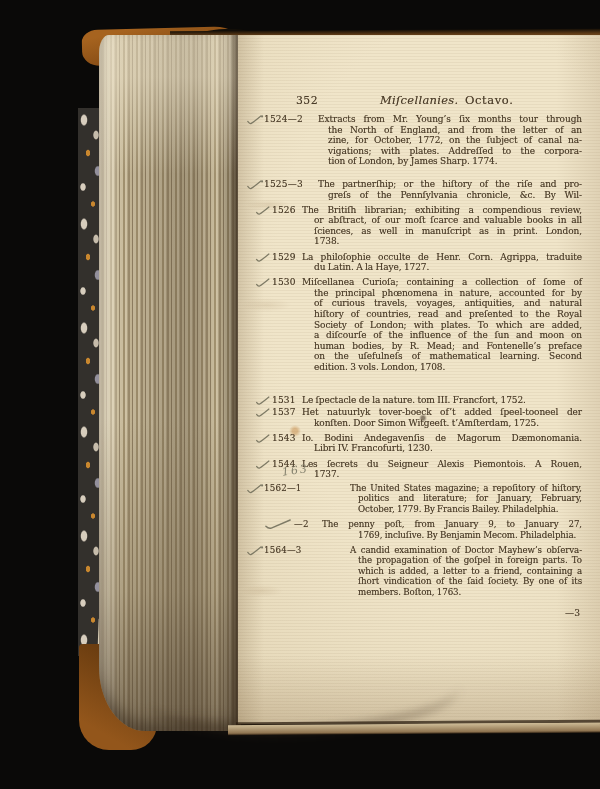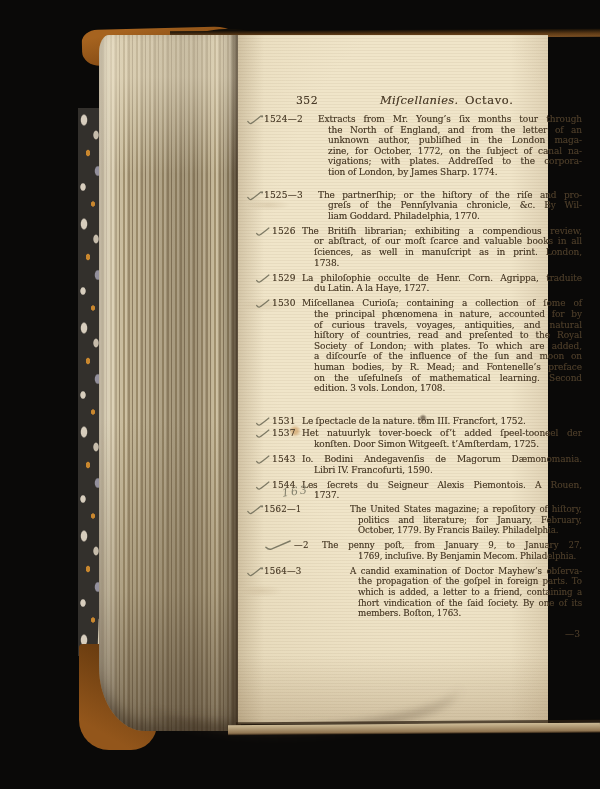--- a/index.html
+++ b/index.html
@@ -31,21 +31,21 @@
     background:
       linear-gradient(180deg,rgba(238,228,203,0.5) 0 6%,rgba(255,255,255,0) 20% 55%,rgba(105,88,62,0.28) 80%,rgba(70,55,38,0.5) 97%),
       linear-gradient(90deg,rgba(243,235,214,0.65) 0 8px,rgba(255,255,255,0) 22px,rgba(82,68,48,0.30) 55% 70%,rgba(255,255,255,0) 82%,rgba(56,44,30,0.45) 96% 100%),
       repeating-linear-gradient(90deg,#d2c5a7 0 2px,#b5a787 2px 3px,#9c8c6d 3px 5px,#c6b897 5px 7px,#8f7f62 7px 8px,#cabd9e 8px 11px,#a1916f 11px 13px);
     border-radius:10px 0 0 46px / 18px 0 0 64px;
     box-shadow:inset 0 -10px 14px rgba(50,38,25,0.5);}
   .crease{position:absolute;left:230px;top:35px;width:16px;height:694px;
     background:linear-gradient(90deg,rgba(58,44,28,0) 0,rgba(58,44,28,0.45) 45%,rgba(58,44,28,0.12) 75%,rgba(58,44,28,0) 100%);}
   .curl{position:absolute;left:150px;top:656px;width:310px;height:70px;border-radius:50%;
     border-bottom:8px solid rgba(60,44,28,0.38);filter:blur(4px);transform:rotate(-3deg);}
-  .page{position:absolute;left:238px;top:35px;width:310px;height:689px;background-color:#e8dcc0;
+  .page{position:absolute;left:238px;top:35px;width:362px;height:689px;background-color:#e8dcc0;
     background-image:
       radial-gradient(circle at 57px 396px,rgba(186,115,38,0.40) 0 2.5px,rgba(186,115,38,0) 6px),
       radial-gradient(circle at 185px 383px,rgba(55,40,26,0.55) 0 1.5px,rgba(55,40,26,0) 4px),
       radial-gradient(ellipse 32px 8px at 30px 170px,rgba(150,120,80,0.18),rgba(0,0,0,0) 70%),
       radial-gradient(ellipse 36px 10px at 28px 270px,rgba(150,120,80,0.15),rgba(0,0,0,0) 70%),
       radial-gradient(ellipse 30px 9px at 24px 556px,rgba(150,120,80,0.14),rgba(0,0,0,0) 70%),
       linear-gradient(90deg,rgba(120,95,60,0.22) 0,rgba(120,95,60,0) 26px),
       linear-gradient(90deg,rgba(0,0,0,0) 88%,rgba(130,100,65,0.15) 100%),
       linear-gradient(180deg,rgba(0,0,0,0) 90%,rgba(120,90,55,0.20) 99%),
       repeating-linear-gradient(180deg,rgba(125,100,68,0.08) 0 1px,rgba(0,0,0,0) 1px 3px),
@@ -112,35 +112,33 @@
       </div>
 
       <div class="entry e-dash e0">
         <svg class="check" viewBox="0 0 22 13">
             <path d="M1 9 Q3.5 12.5 5.5 11.5 Q9 9.5 18 2"></path>
             <circle cx="19.5" cy="2.5" r="1.4"></circle>
           </svg>
         <span class="num">1524—2</span>
         <div class="l l0 jl">Extracts from Mr. Young’s ſix months tour through</div>
         <div class="l lc jl">the North of England, and from the letter of an</div>
-        <div class="l lc jl">unknown author, publiſhed in the London maga-</div>
         <div class="l lc jl">zine, for October, 1772, on the ſubject of canal na-</div>
         <div class="l lc jl">vigations; with plates. Addreſſed to the corpora-</div>
         <div class="l lc last">tion of London, by James Sharp. 1774.</div>
       </div>
 
       <div class="entry e-dash">
         <svg class="check" viewBox="0 0 22 13">
             <path d="M1 9 Q3.5 12.5 5.5 11.5 Q9 9.5 18 2"></path>
             <circle cx="19.5" cy="2.5" r="1.4"></circle>
           </svg>
         <span class="num">1525—3</span>
         <div class="l l0 jl">The partnerſhip; or the hiſtory of the riſe and pro-</div>
         <div class="l lc jl">greſs of the Pennſylvania chronicle, &amp;c. By Wil-</div>
-        <div class="l lc last">liam Goddard. Philadelphia, 1770.</div>
       </div>
 
       <div class="entry e-plain">
         <svg class="check" viewBox="0 0 22 13">
             <path d="M2 9 Q4 12 6 11 Q9 9.5 18 2"></path>
           </svg>
         <span class="num">1526</span>
         <div class="l l0 jl">The Britiſh librarian; exhibiting a compendious review,</div>
         <div class="l lc jl">or abſtract, of our moſt ſcarce and valuable books in all</div>
         <div class="l lc jl">ſciences, as well in manuſcript as in print. London,</div>
@@ -188,21 +186,21 @@
         <div class="l l0 jl">Het natuurlyk tover-boeck of’t added ſpeel-tooneel der</div>
         <div class="l lc last">konſten. Door Simon Witgeeſt. t’Amſterdam, 1725.</div>
       </div>
 
       <div class="entry e-plain">
         <svg class="check" viewBox="0 0 22 13">
             <path d="M2 9 Q4 12 6 11 Q9 9.5 18 2"></path>
           </svg>
         <span class="num">1543</span>
         <div class="l l0 jl">Io. Bodini Andegavenſis de Magorum Dæmonomania.</div>
-        <div class="l lc last">Libri IV. Francofurti, 1590.</div>
+        <div class="l lc last">Libri IV. Francofurti, 1230.</div>
       </div>
 
       <div class="entry e-plain e8">
         <svg class="check" viewBox="0 0 22 13">
             <path d="M2 9 Q4 12 6 11 Q9 9.5 18 2"></path>
           </svg>
         <span class="num">1544</span>
         <div class="l l0 jl">Les ſecrets du Seigneur Alexis Piemontois. A Rouen,</div>
         <div class="l lc last">
           <span class="hw">163</span><span>1737.</span>

